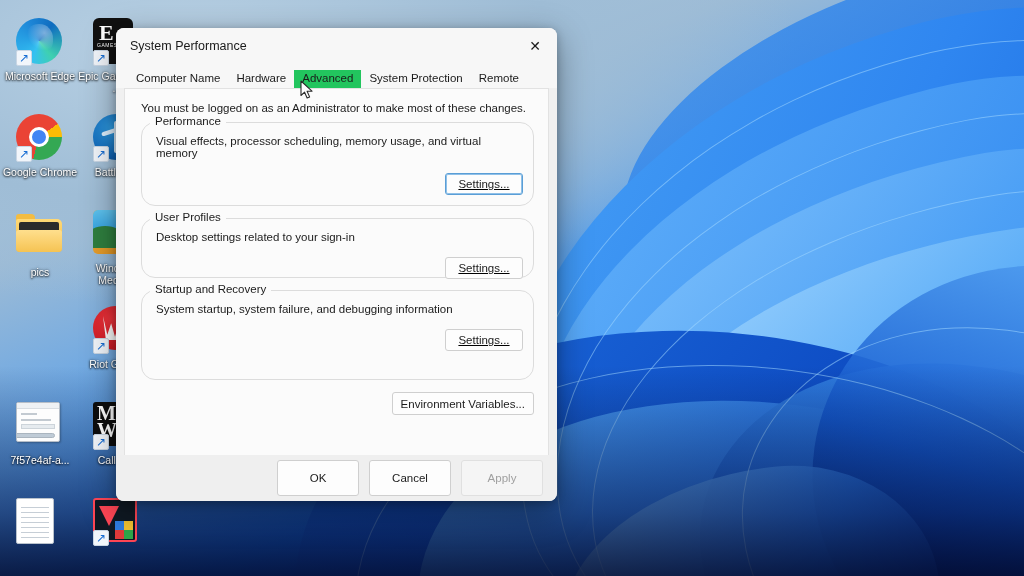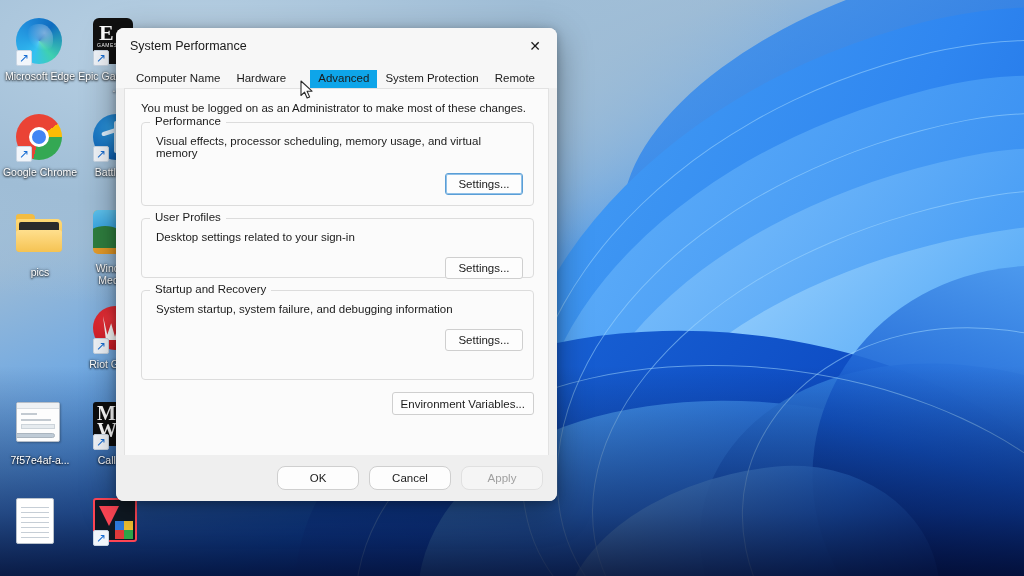--- a/index.html
+++ b/index.html
@@ -250,22 +250,21 @@
   }
   .tab {
     font-size: 11.5px;
     color: #1b1b1b;
     padding: 2px 8px 4px 8px;
     cursor: pointer;
     white-space: nowrap;
     background: transparent;
   }
   .tab.selected {
-    background: #0ea5e9;
-    margin-left: 16px;
+    background: #22c55e;
   }
 
   #tabpanel {
     margin: 0 8px 0 8px;
     background: #fbfbfb;
     border: 1px solid #e2e2e2;
     border-bottom: none;
     flex: 1 1 auto;
     padding: 10px 10px 0 10px;
     position: relative;
@@ -273,21 +272,21 @@
 
   #admin-note {
     font-size: 11.5px;
     color: #1b1b1b;
     margin: 3px 0 8px 6px;
   }
 
   .groupbox {
     position: relative;
     border: 1px solid #dcdcdc;
-    border-radius: 4px;
+    border-radius: 14px;
     margin: 0 4px 12px 6px;
     padding: 10px 10px 10px 10px;
     background: #fbfbfb;
   }
   .groupbox > .gb-title {
     position: absolute;
     top: -8px; left: 8px;
     background: #fbfbfb;
     padding: 0 5px;
     font-size: 11.5px;
@@ -295,20 +294,21 @@
   }
   .gb-desc {
     font-size: 11.5px;
     color: #1b1b1b;
     margin: 2px 0 0 4px;
   }
   .gb-btnrow {
     display: flex;
     justify-content: flex-end;
     margin-top: 14px;
+    text-decoration: underline;
   }
 
   .btn {
     min-width: 78px;
     height: 22px;
     padding: 0 8px;
     font-size: 11.5px;
     font-family: "Liberation Sans", sans-serif;
     color: #1b1b1b;
     background: #fdfdfd;
@@ -340,21 +340,21 @@
   #footer {
     height: 46px;
     background: #efefef;
     display: flex;
     align-items: center;
     justify-content: flex-end;
     gap: 10px;
     padding-right: 14px;
     flex: 0 0 auto;
   }
-  #footer .btn { min-width: 82px; height: 24px; line-height: 22px; border-radius: 8px; }
+  #footer .btn { min-width: 82px; height: 36px; line-height: 22px; }
 
   
   #cursor {
     position: absolute;
     left: 300px; top: 80px;
     width: 14px; height: 20px;
     pointer-events: none;
   }
 </style>
 </head>

